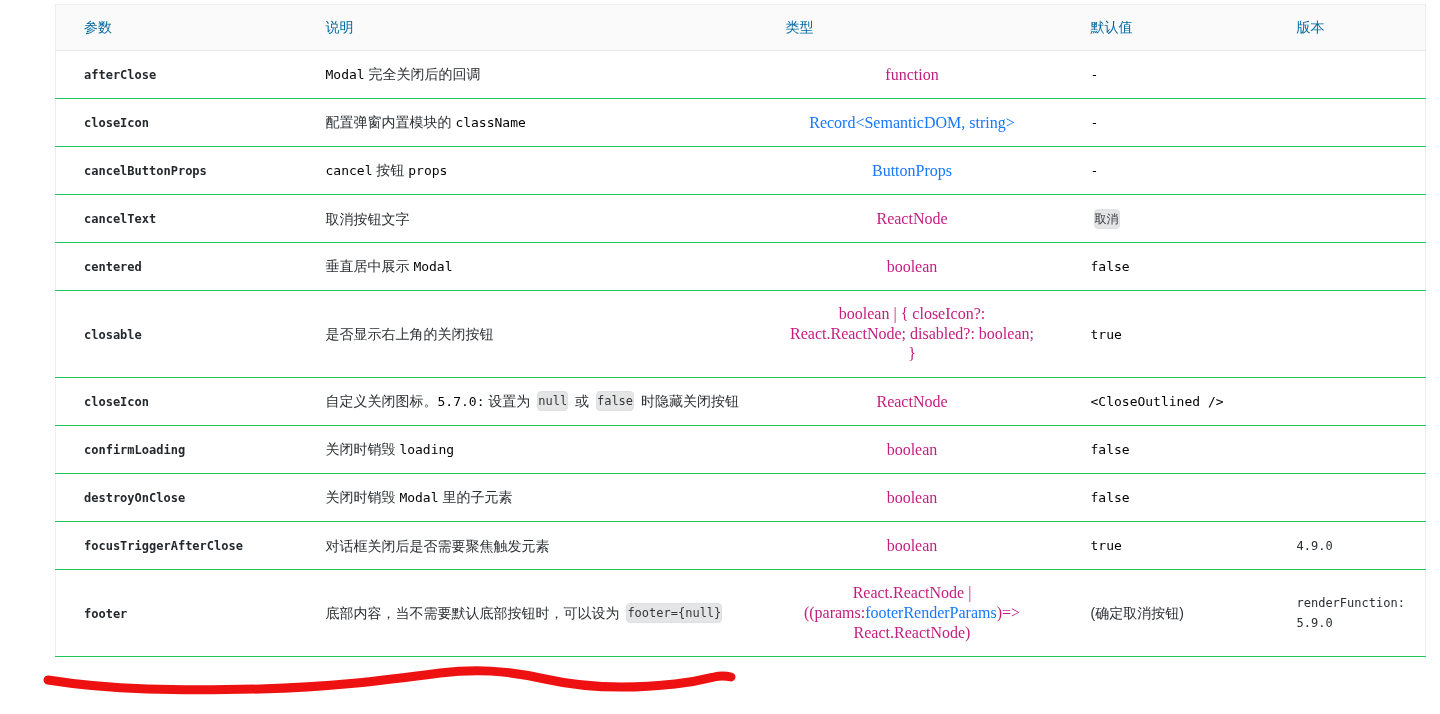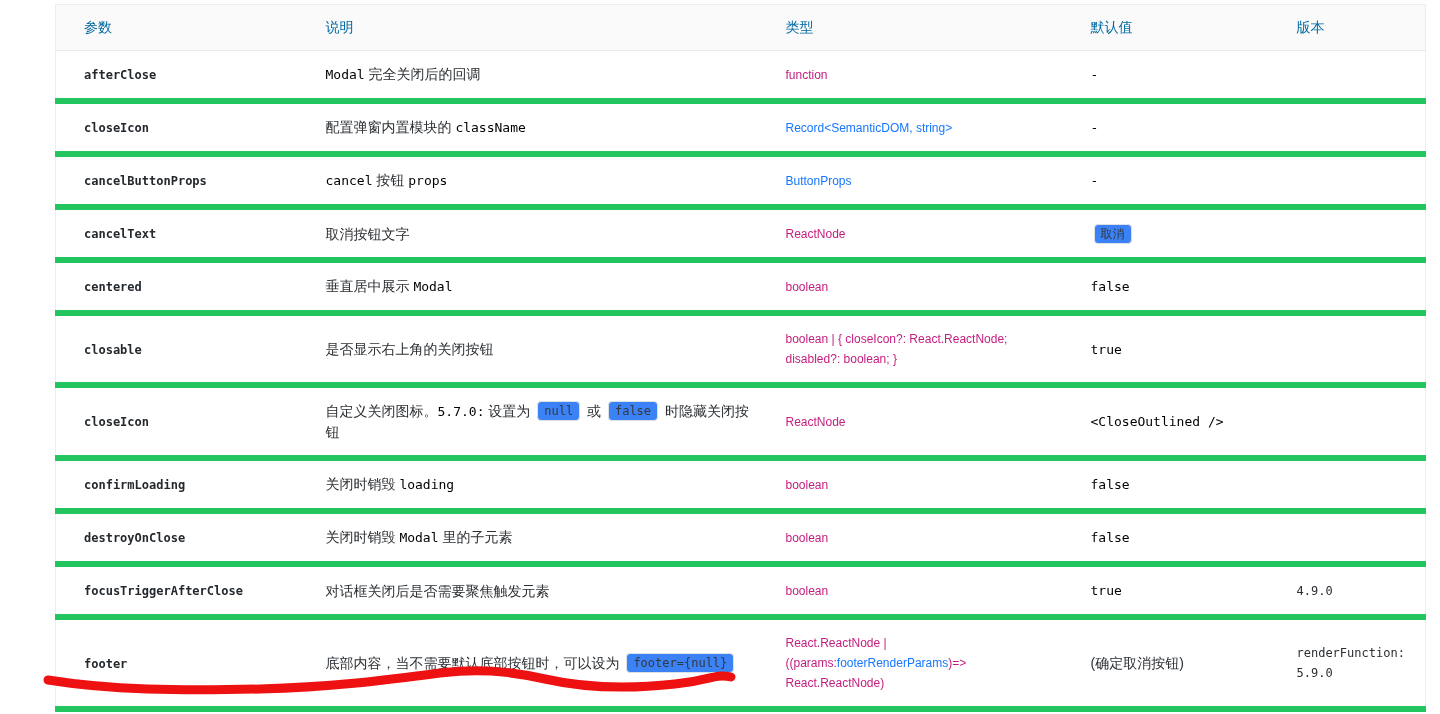--- a/index.html
+++ b/index.html
@@ -33,21 +33,21 @@
     font-size: 14px;
     color: #0369a1;
     padding: 13px 16px;
     border-bottom: 1px solid #e7eaed;
     height: 46px;
   }
   thead th:first-child { padding-left: 28px; }
   tbody td {
     vertical-align: middle;
     padding: 13px 16px;
-    border-bottom: 6px solid #22c55e;
+    border-bottom: 1px solid #22c55e;
     font-size: 14px;
     color: #2b2f33;
     line-height: 20px;
   }
   tbody td:first-child { padding-left: 28px; }
   .param-name {
     font-family: "DejaVu Sans Mono", monospace;
     font-size: 12px;
     font-weight: bold;
     color: #24292e;
@@ -60,33 +60,34 @@
     font-family: "DejaVu Sans Mono", monospace;
     font-size: 13px;
     color: #000000;
   }
   .seg-chip {
     display: inline-block;
     font-family: "DejaVu Sans Mono", monospace;
     font-size: 12px;
     line-height: 18px;
     color: #33383d;
-    background: #3b82f6;
+    background: #e5e5e5;
     border: 1px solid #dde0e4;
     border-radius: 4px;
-    padding: 0 6px;
+    padding: 0 0;
     margin: 0 3px;
     vertical-align: 1px;
     white-space: nowrap;
   }
   .type-content {
     max-width: 253px;
-    font-family: Liberation Sans, sans-serif;
-    font-size: 12px;
+    font-family: Liberation Serif, serif;
+    font-size: 16px;
     line-height: 20px;
+    text-align: center;
   }
   .type-magenta { color: #c41d7f; }
   .type-blue { color: #1677ff; cursor: pointer; }
   .version-content {
     font-family: "DejaVu Sans Mono", monospace;
     font-size: 12px;
     line-height: 20px;
     color: #2b2f33;
   }
   svg.marker-overlay {

